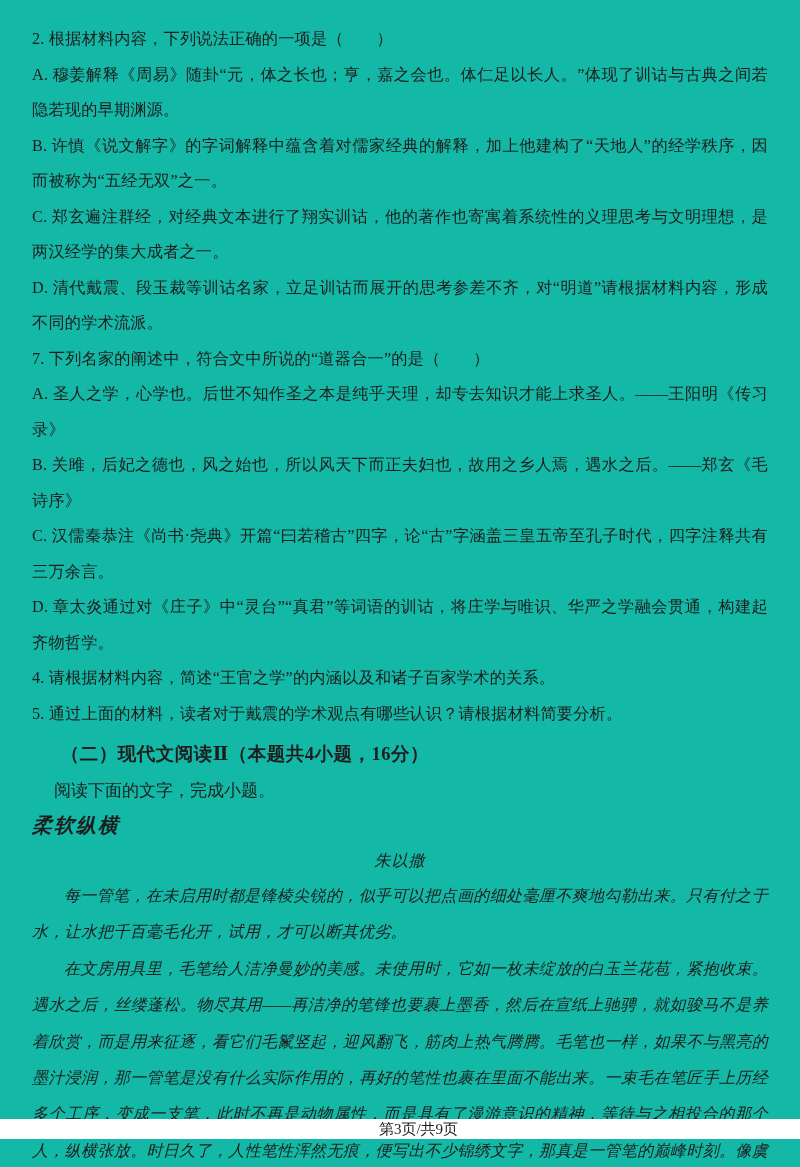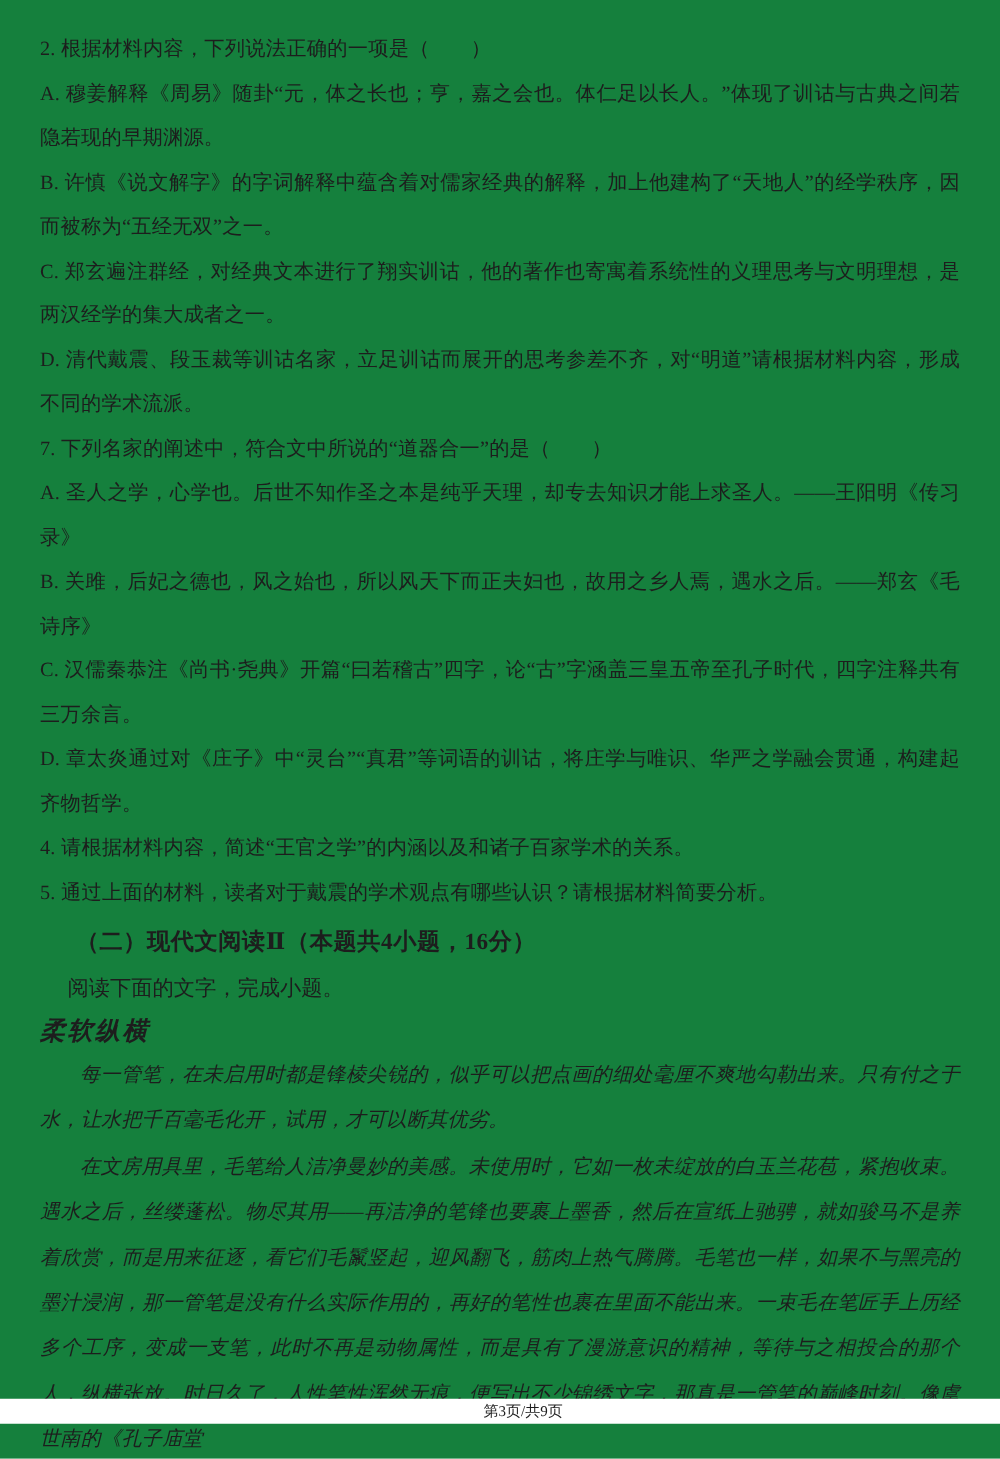--- a/index.html
+++ b/index.html
@@ -10,21 +10,21 @@
     overflow: hidden;
     position: relative;
     font-family: "Liberation Serif", "DejaVu Serif", serif;
     color: #1d1d1d;
   }
   .page {
     position: relative;
     width: 800px;
     height: 1167px;
     padding: 22px 32px 0 32px;
-    background: #15803d;
+    background: #14b8a6;
   }
   
   .questions p {
     font-size: 16.2px;
     line-height: 35.5px;
     text-align: justify;
     text-justify: inter-ideograph;
     letter-spacing: 0.2px;
   }
   
@@ -65,21 +65,21 @@
     text-indent: 2em;
     letter-spacing: 0.3px;
     font-family: Liberation Serif, serif;
   }
   .footer {
     position: absolute;
     top: 1119px;
     left: 0;
     width: 800px;
     text-align: center;
-    font-size: 12px;
+    font-size: 15px;
     line-height: 20px;
     background: #ffffff;
     padding-left: 37px;
   }
 </style>
 </head>
 <body>
 
 <div class="page">
 
@@ -97,19 +97,20 @@
     <p>4. 请根据材料内容，简述“王官之学”的内涵以及和诸子百家学术的关系。</p>
     <p>5. 通过上面的材料，读者对于戴震的学术观点有哪些认识？请根据材料简要分析。</p>
   </div>
 
   <h2 class="section-heading">（二）现代文阅读Ⅱ（本题共4小题，16分）</h2>
 
   <p class="instruction">阅读下面的文字，完成小题。</p>
 
   <h3 class="essay-title">柔软纵横</h3>
 
+  <p class="essay-author">朱以撒</p>
 
   <p class="essay-para">每一管笔，在未启用时都是锋棱尖锐的，似乎可以把点画的细处毫厘不爽地勾勒出来。只有付之于水，让水把千百毫毛化开，试用，才可以断其优劣。</p>
   <p class="essay-para">在文房用具里，毛笔给人洁净曼妙的美感。未使用时，它如一枚未绽放的白玉兰花苞，紧抱收束。遇水之后，丝缕蓬松。物尽其用——再洁净的笔锋也要裹上墨香，然后在宣纸上驰骋，就如骏马不是养着欣赏，而是用来征逐，看它们毛鬣竖起，迎风翻飞，筋肉上热气腾腾。毛笔也一样，如果不与黑亮的墨汁浸润，那一管笔是没有什么实际作用的，再好的笔性也裹在里面不能出来。一束毛在笔匠手上历经多个工序，变成一支笔，此时不再是动物属性，而是具有了漫游意识的精神，等待与之相投合的那个人，纵横张放。时日久了，人性笔性浑然无痕，便写出不少锦绣文字，那真是一管笔的巅峰时刻。像虞世南的《孔子庙堂</p>
 
   <div class="footer">第3页/共9页</div>
 
 </div>
 
 </body></html>

